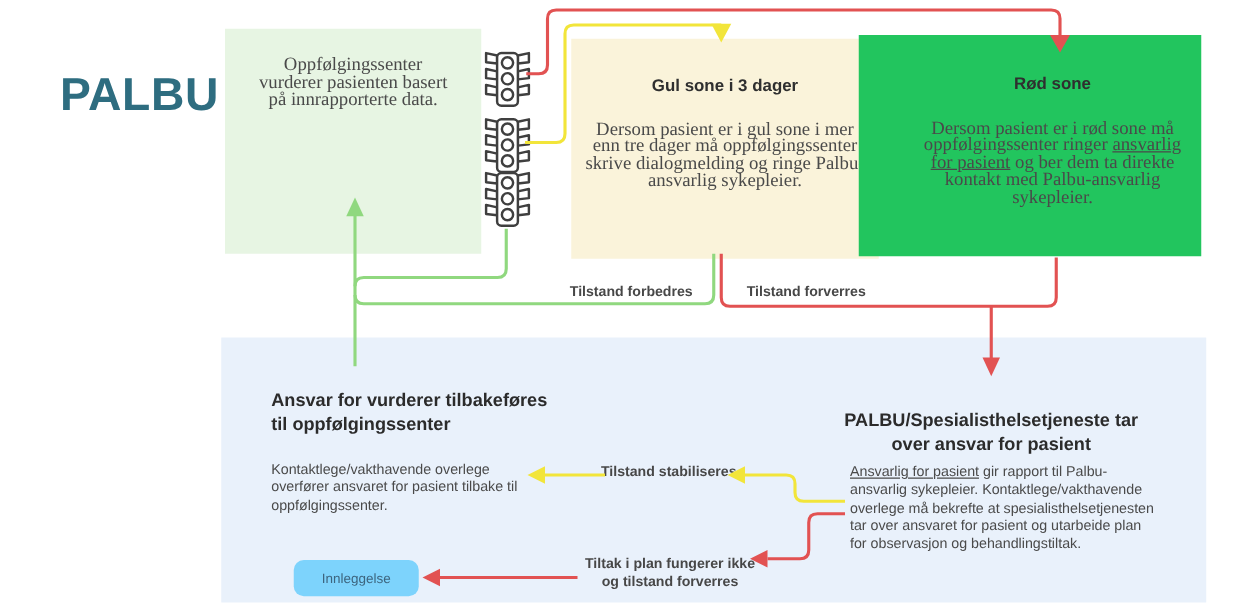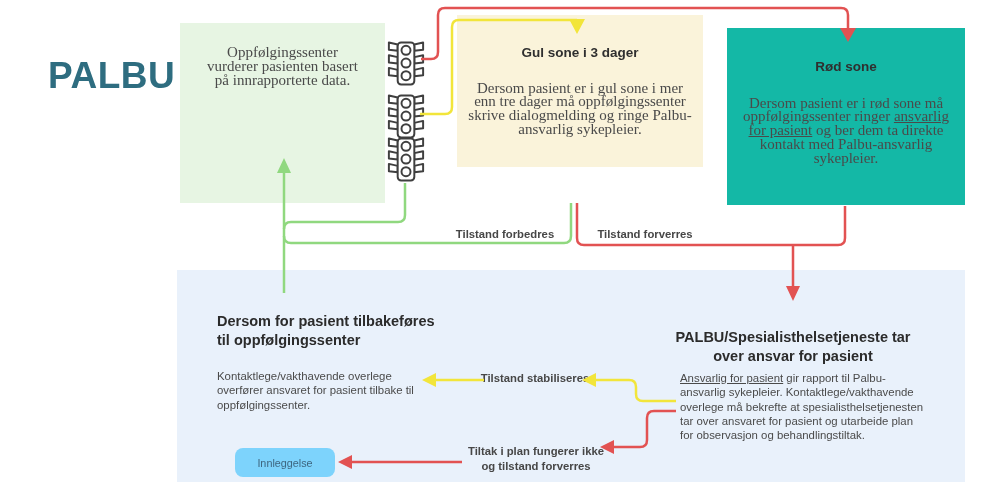--- a/index.html
+++ b/index.html
@@ -28,36 +28,36 @@
 <body>
 
 <div id="canvas">
 
   <div id="palbu-title" class="abs" style="left: 48px; top: 55px; color: rgb(46, 109, 128);">PALBU</div>
 
   <div class="box" style="left: 180px; top: 23px; width: 205px; height: 180px; background-color: rgb(231, 245, 227);">
     <div class="box-body" style="margin-top:23px;width:162px;">Oppfølgingssenter vurderer pasienten basert på innrapporterte data.</div>
   </div>
 
-  <div class="box" style="left: 457px; top: 15px; width: 246px; height: 152px; background-color: rgb(250, 243, 218);">
+  <div class="box" style="left: 457px; top: 31px; width: 246px; height: 176px; background-color: rgb(250, 243, 218);">
     <div class="box-heading" style="margin-top:30px;">Gul sone i 3 dager</div>
     <div class="box-body" style="margin-top:21px;width:228px;">Dersom pasient er i gul sone i mer enn tre dager må oppfølgingssenter skrive dialogmelding og ringe Palbu-ansvarlig sykepleier.</div>
   </div>
 
-  <div class="box" style="left: 727px; top: 28px; width: 238px; height: 177px; background-color: #14b8a6;">
+  <div class="box" style="left: 687px; top: 28px; width: 238px; height: 177px; background-color: #22c55e; padding-left: 36px;">
     <div class="box-heading" style="margin-top:31px;">Rød sone</div>
     <div class="box-body" style="margin-top:22px;width:224px;">
       <span>Dersom pasient er i rød sone må oppfølgingssenter ringer </span><span class="u">ansvarlig for pasient</span><span> og ber dem ta direkte kontakt med Palbu-ansvarlig sykepleier.</span>
     </div>
   </div>
 
   <div class="box" style="left: 177px; top: 270px; width: 788px; height: 212px; background-color: rgb(233, 241, 251);"></div>
 
   <div class="abs section-heading" style="left:217px;top:312px;width:240px;">
-    <span>Dersom for pasient tilbakeføres</span><br>
+    <span>Ansvar for vurderer tilbakeføres</span><br>
     <span>til oppfølgingssenter</span>
   </div>
   <div class="abs section-body" style="left:217px;top:369px;width:207px;">Kontaktlege/vakthavende overlege overfører ansvaret for pasient tilbake til oppfølgingssenter.</div>
 
   <div class="abs section-heading" style="left:668px;top:328px;width:250px;text-align:center;">
     <span>PALBU/Spesialisthelsetjeneste tar</span><br>
     <span>over ansvar for pasient</span>
   </div>
   <div class="abs section-body" style="left:680px;top:371px;width:245px;">
     <span class="u">Ansvarlig for pasient</span><span> gir rapport til Palbu-ansvarlig sykepleier. Kontaktlege/vakthavende overlege må bekrefte at spesialisthelsetjenesten tar over ansvaret for pasient og utarbeide plan for observasjon og behandlingstiltak.</span>

